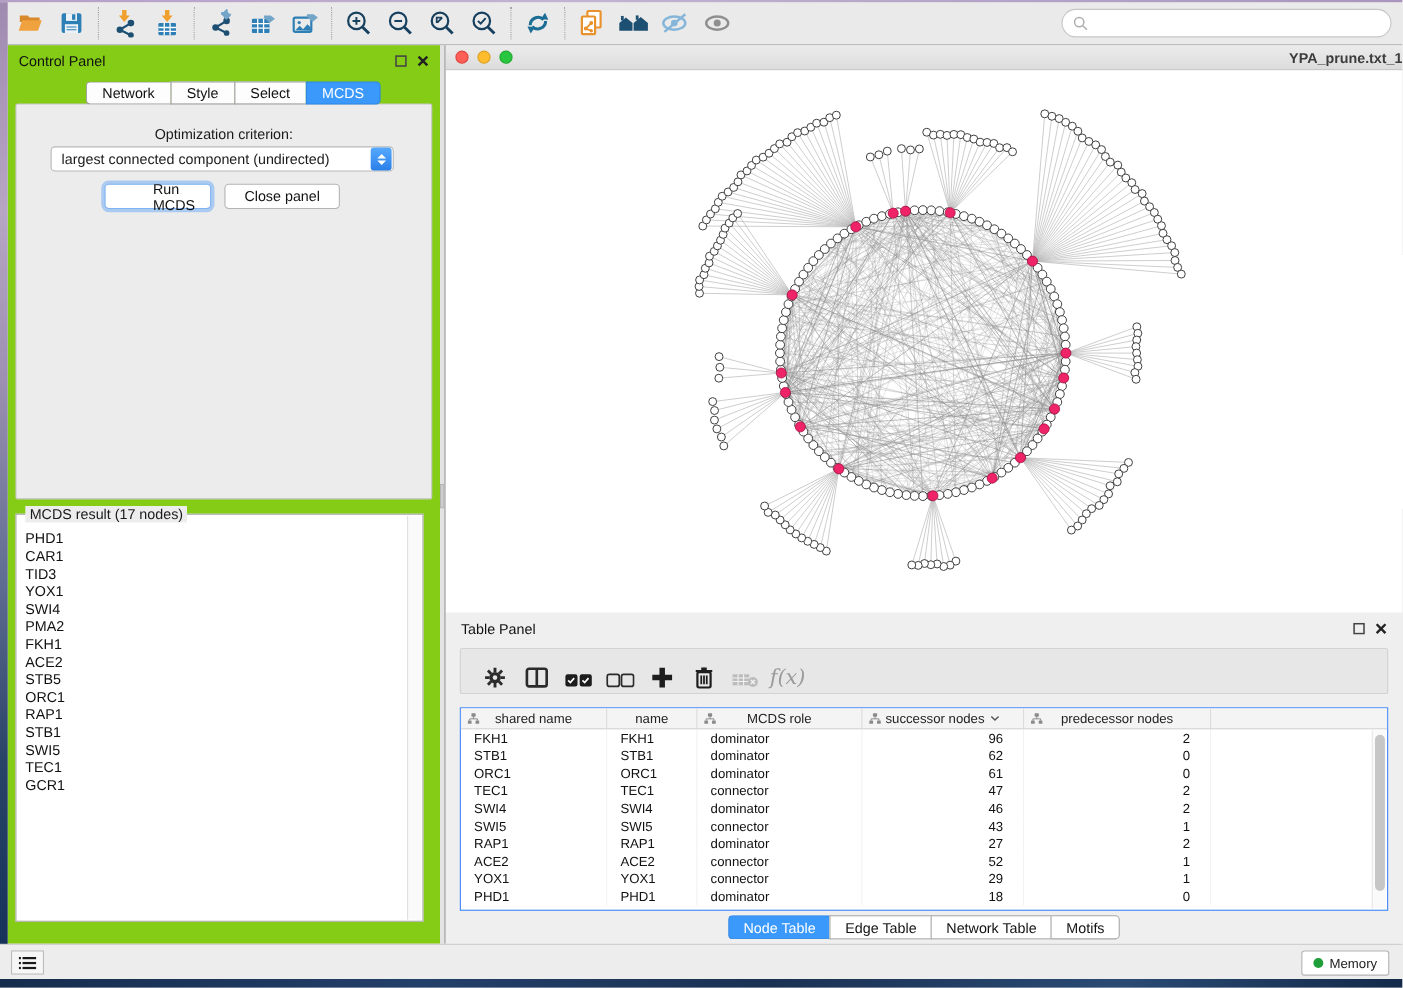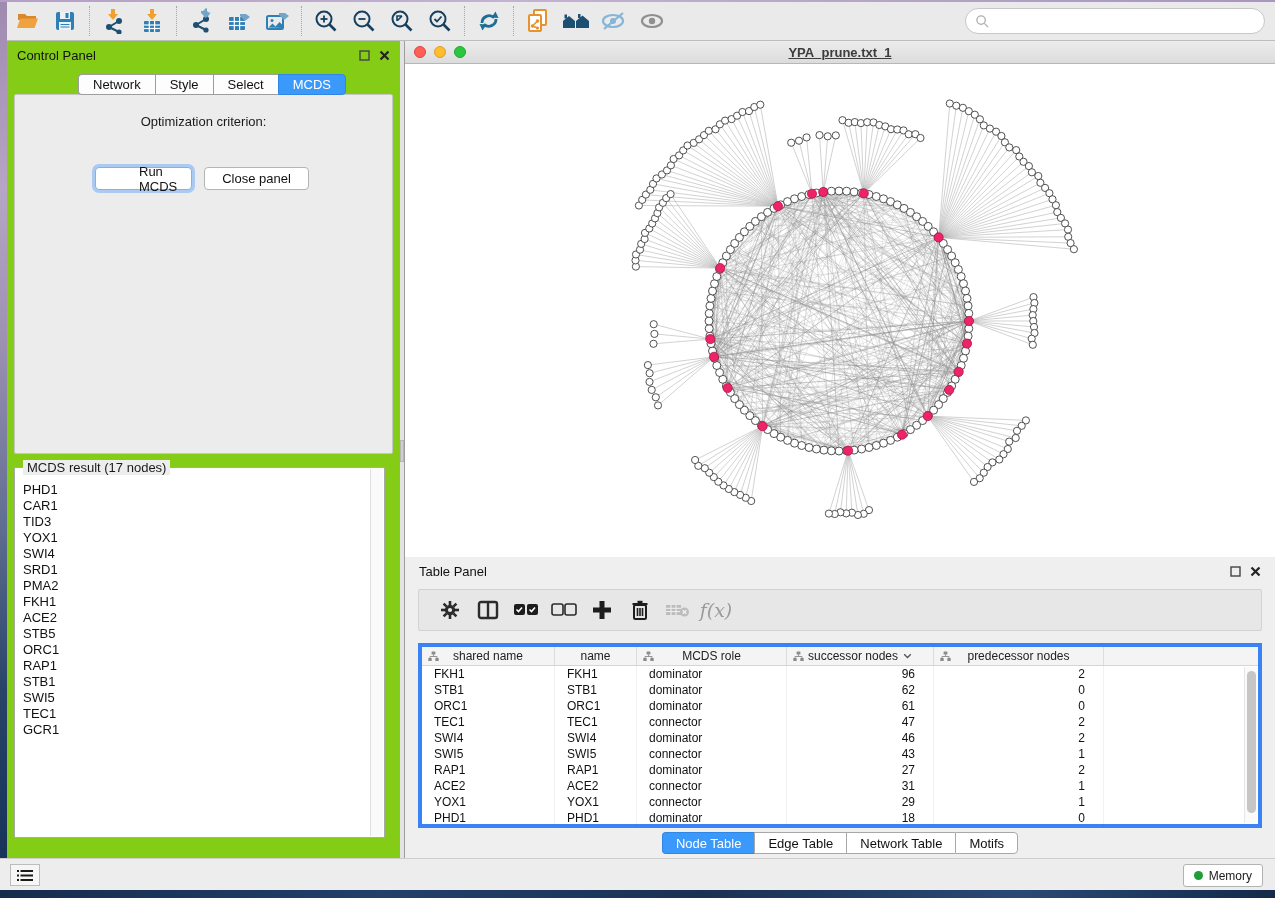--- a/index.html
+++ b/index.html
@@ -61,30 +61,30 @@
   
   .vsplit { position:absolute; left:400px; top:41px; width:5px; height:817px; background:#e3e3e3; border-right:1px solid #9d9d9d; z-index:12;}
   .vsplit .grip { position:absolute; left:0px; top:399px; width:4px; height:22px; background:#cfcfcf; border:1px solid #b5b5b5;}
 
   
   .netwin { position:absolute; left:405px; top:41px; width:870px; height:516px; background:#fff; }
   .net-titlebar { height:23px; background:linear-gradient(180deg,#ececec,#dcdcdc); border-bottom:1px solid #b7b7b7;
                   display:flex; align-items:center; position:relative;}
   .tlights { display:flex; gap:8px; margin-left:9px; }
   .tlight { width:12px; height:12px; border-radius:50%; }
-  .net-title { position:absolute; left:0; right:0; text-align:center; font-size:13px; font-weight:700; color:#3c3c3c;text-decoration:underline;}
+  .net-title { position:absolute; left:0; right:0; text-align:right; font-size:13px; font-weight:700; color:#3c3c3c;}
   .net-canvas { position:absolute; left:0; top:23px; width:870px; height:493px; background:#fff; overflow:hidden;}
 
   
   .tpanel { position:absolute; left:405px; top:557px; width:870px; height:301px; background:#efefef; z-index:10;}
   .tp-toolbar { position:absolute; left:13px; top:32px; width:844px; height:42px; background:#e7e7e7;
                 border:1px solid #d2d2d2; border-radius:2px; display:flex; align-items:center; padding-left:12px; gap:0;}
-  .tp-ico { width:38px; height:34px; display:flex; align-items:center; justify-content:center;}
+  .tp-ico { width:38px; height:34px; display:flex; align-items:flex-end; justify-content:center;}
   .tp-fx { font-family:"DejaVu Serif", serif; font-style:italic; font-size:19px; color:#9a9a9a; }
-  .ttable { position:absolute; left:13px; top:86px; width:844px; height:185px; background:#fff; border:4px solid #3b82f6;}
+  .ttable { position:absolute; left:13px; top:86px; width:844px; height:185px; background:#fff; border:1px solid #3b82f6;}
   .thead { display:flex; height:19px; background:#f4f4f4; border-bottom:1px solid #d5d5d5;}
   .th { position:relative; display:flex; align-items:center; justify-content:center; font-size:12px; color:#222;
         border-right:1px solid #dcdcdc; gap:5px;}
   .th .tree { position:absolute; left:6px; top:4px;}
   .tbody .tr { display:flex; height:16px; }
   .td { font-size:12px; line-height:16px; color:#111; padding-left:12px; border-right:1px solid rgba(0,0,0,.05);
         white-space:nowrap; overflow:hidden;}
   .td.num { text-align:right; padding-right:18px; padding-left:0;}
   .t-scroll { position:absolute; top:20px; right:1px; bottom:1px; width:13px; background:#fafafa; border-left:1px solid #e6e6e6;}
   .t-thumb { position:absolute; left:2px; top:4px; width:9px; height:142px; background:#c6c6c6; border-radius:5px;}
@@ -286,32 +286,38 @@
     </span>
   </div>
   <div class="cp-tabs">
       <div class="tab">Network</div>
       <div class="tab">Style</div>
       <div class="tab">Select</div>
       <div class="tab selected">MCDS</div>
     </div>
   <div class="cp-content">
     <div class="opt-label">Optimization criterion:</div>
+    <div class="dropdown">
+      <span class="dd-text">largest connected component (undirected)</span>
+      <span class="dd-stepper">
+          <i class="dd-up"></i>
+          <i class="dd-down"></i>
+        </span>
+    </div>
     <div class="btn btn-run">Run MCDS</div>
     <div class="btn btn-closep">Close panel</div>
   </div>
   <div class="result-box">
     <div class="result-legend">MCDS result (17 nodes)</div>
     <div class="result-list">
         <div class="list-item">PHD1</div>
         <div class="list-item">CAR1</div>
         <div class="list-item">TID3</div>
         <div class="list-item">YOX1</div>
         <div class="list-item">SWI4</div>
-        <div class="list-item">SRD1</div>
         <div class="list-item">PMA2</div>
         <div class="list-item">FKH1</div>
         <div class="list-item">ACE2</div>
         <div class="list-item">STB5</div>
         <div class="list-item">ORC1</div>
         <div class="list-item">RAP1</div>
         <div class="list-item">STB1</div>
         <div class="list-item">SWI5</div>
         <div class="list-item">TEC1</div>
         <div class="list-item">GCR1</div>
@@ -1396,21 +1402,21 @@
           <div class="td" style="width: 133px;">RAP1</div>
           <div class="td" style="width: 82px;">RAP1</div>
           <div class="td" style="width: 150px;">dominator</div>
           <div class="td num" style="width: 147px;">27</div>
           <div class="td num" style="width: 170px;">2</div>
         </div>
         <div class="tr">
           <div class="td" style="width: 133px;">ACE2</div>
           <div class="td" style="width: 82px;">ACE2</div>
           <div class="td" style="width: 150px;">connector</div>
-          <div class="td num" style="width: 147px;">31</div>
+          <div class="td num" style="width: 147px;">52</div>
           <div class="td num" style="width: 170px;">1</div>
         </div>
         <div class="tr">
           <div class="td" style="width: 133px;">YOX1</div>
           <div class="td" style="width: 82px;">YOX1</div>
           <div class="td" style="width: 150px;">connector</div>
           <div class="td num" style="width: 147px;">29</div>
           <div class="td num" style="width: 170px;">1</div>
         </div>
         <div class="tr">

